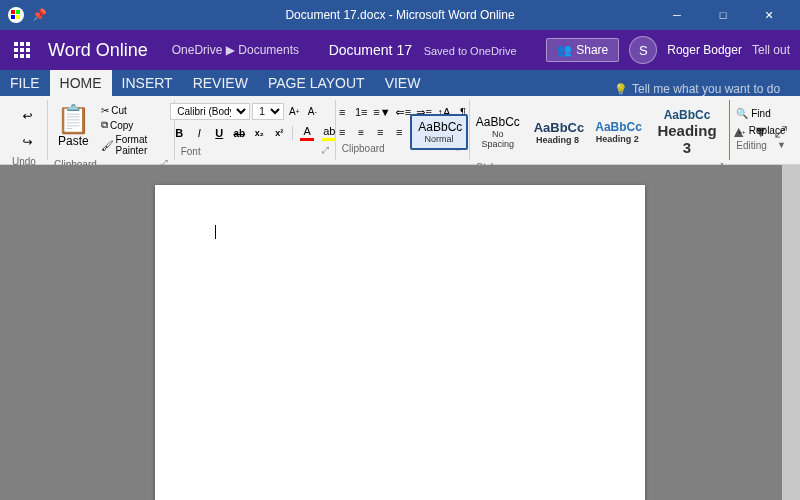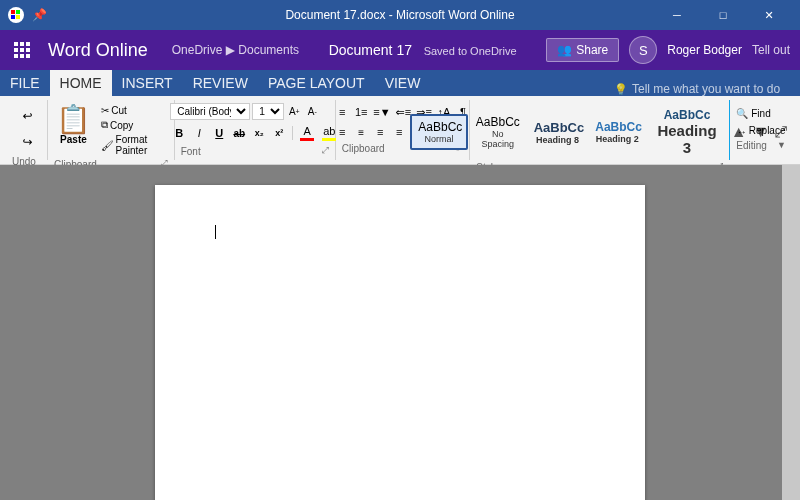--- a/index.html
+++ b/index.html
@@ -102,21 +102,21 @@
       font-size: 11px;
       height: 18px;
       min-width: 18px;
     }
 
     
     #undo-group { padding: 0 4px; min-width: 30px; }
     .undo-btn { display: flex; align-items: center; justify-content: center; width: 24px; height: 24px; cursor: pointer; border-radius: 2px; }
     .paste-btn { display: flex; flex-direction: column; align-items: center; cursor: pointer; padding: 2px; border-radius: 2px; margin-right: 4px; }
     .paste-icon-big { font-size: 28px; line-height: 1; }
-    .paste-label { font-size: 10px; font-weight: bold; }
+    .paste-label { font-size: 12px; }
     .clipboard-small-btns { display: flex; flex-direction: column; gap: 1px; }
     .clip-small-btn { font-size: 10px; cursor: pointer; padding: 1px 2px; border-radius: 2px; display: flex; align-items: center; gap: 2px; }
     .font-row { display: flex; align-items: center; gap: 2px; margin-bottom: 2px; }
     .font-select { font-size: 10px; border: 1px solid #ccc; background: white; padding: 1px 2px; cursor: pointer; width: 80px; }
     .font-size-select { font-size: 10px; border: 1px solid #ccc; background: white; padding: 1px 2px; cursor: pointer; width: 32px; }
     .font-size-btn { font-size: 10px; width: 16px; height: 16px; display: flex; align-items: center; justify-content: center; cursor: pointer; border-radius: 2px; }
     .format-btn { font-size: 11px; font-weight: bold; width: 18px; height: 18px; display: flex; align-items: center; justify-content: center; cursor: pointer; border-radius: 2px; }
     .format-btn.italic { font-style: italic; font-weight: normal; }
     .format-btn.underline { text-decoration: underline; }
     .format-btn.strikethrough { text-decoration: line-through; font-size: 10px; }

